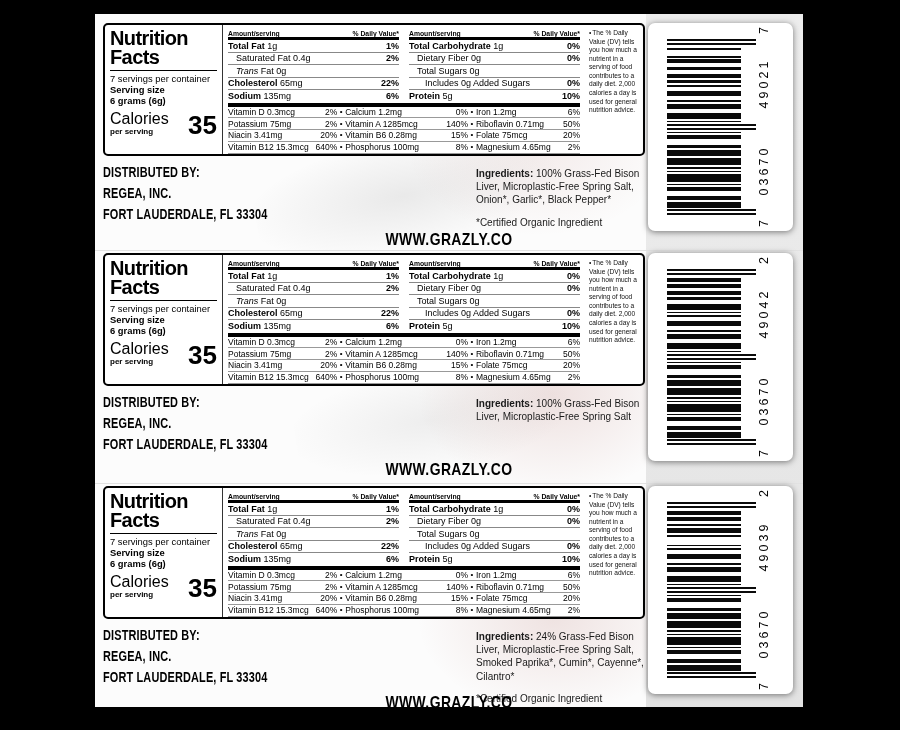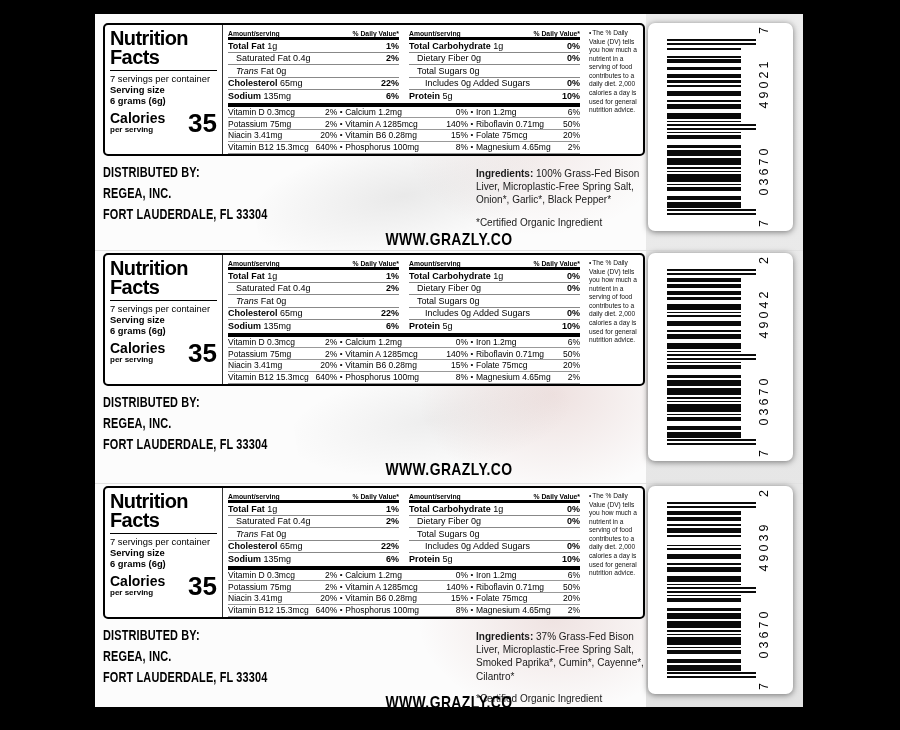--- a/index.html
+++ b/index.html
@@ -9,21 +9,21 @@
   .wm{position:absolute;pointer-events:none;}
   .sep{position:absolute;left:0;width:100%;height:1px;background:#e2e2e2;}
   .label-unit{position:absolute;left:0;width:688px;height:231px;}
   .nf-box{position:absolute;left:8px;top:0;width:542px;height:133px;border:2px solid #000;border-radius:5px;background:#fff;box-sizing:border-box;display:flex;overflow:hidden;}
   .nf-head{width:118px;flex:0 0 118px;border-right:1px solid #333;padding:4px 5px;box-sizing:border-box;}
   .t1{font-size:20px;font-weight:800;letter-spacing:-0.6px;line-height:0.95;}
   .nf-rule{border-top:1px solid #000;margin:3px 0 2px;}
   .nf-serv{font-size:9.4px;}
   .nf-ss{font-size:9.4px;font-weight:700;}
   .nf-cal{display:flex;justify-content:space-between;align-items:flex-end;margin-top:5px;}
-  .cal-l{font-size:14px;font-weight:700;line-height:1;}
+  .cal-l{font-size:16px;font-weight:400;line-height:1;}
   .cal-s{font-size:8px;font-weight:700;}
   .cal-v{font-size:26px;font-weight:800;line-height:0.85;text-align:right;}
   .nf-table{flex:1;padding:3px 5px 0;box-sizing:border-box;min-width:0;}
   .nf-grid{display:grid;grid-template-columns:1fr 1fr;column-gap:10px;}
   .colhead{display:flex;justify-content:space-between;font-size:6.8px;font-weight:700;height:9px;align-items:flex-end;}
   .headbar{height:3px;background:#000;}
   .nrow{display:flex;justify-content:space-between;align-items:center;height:11.5px;font-size:9px;border-bottom:1px solid #888;white-space:nowrap;overflow:hidden;}
   .nrow:last-child{border-bottom:none;}
   .nrow .dv{font-weight:700;}
   .ind1 .nm{padding-left:8px;}
@@ -438,20 +438,24 @@
             </div>
           </div>
       </div>
       <div class="nf-foot"><span class="fb">•</span><span>The % Daily Value (DV) tells you how much a nutrient in a serving of food contributes to a daily diet. 2,000 calories a day is used for general nutrition advice.</span></div>
     </div>
     <div class="dist">
       <div>DISTRIBUTED BY:</div>
       <div>REGEA, INC.</div>
       <div>FORT LAUDERDALE, FL 33304</div>
     </div>
+    <div class="ingr">
+      <p><span class="b">Ingredients:</span> <span>100% Grass-Fed Bison Liver, Microplastic-Free Spring Salt</span></p>
+      <p class="org"></p>
+    </div>
     <div class="site">WWW.GRAZLY.CO</div>
     <div class="bc-card">
       <div class="bc-rot">
         <div class="bc-bars">
             <div class="bar" style="left: 12px; width: 1.85px; height: 89px;"></div>
             <div class="bar" style="left: 15.71px; width: 1.85px; height: 89px;"></div>
             <div class="bar" style="left: 19.41px; width: 5.56px; height: 74px;"></div>
             <div class="bar" style="left: 26.82px; width: 3.71px; height: 74px;"></div>
             <div class="bar" style="left: 36.08px; width: 3.71px; height: 74px;"></div>
             <div class="bar" style="left: 41.64px; width: 1.85px; height: 74px;"></div>
@@ -649,21 +653,21 @@
           </div>
       </div>
       <div class="nf-foot"><span class="fb">•</span><span>The % Daily Value (DV) tells you how much a nutrient in a serving of food contributes to a daily diet. 2,000 calories a day is used for general nutrition advice.</span></div>
     </div>
     <div class="dist">
       <div>DISTRIBUTED BY:</div>
       <div>REGEA, INC.</div>
       <div>FORT LAUDERDALE, FL 33304</div>
     </div>
     <div class="ingr">
-      <p><span class="b">Ingredients:</span> <span>37% Grass-Fed Bison Liver, Microplastic-Free Spring Salt, Smoked Paprika*, Cumin*, Cayenne*, Cilantro*</span></p>
+      <p><span class="b">Ingredients:</span> <span>24% Grass-Fed Bison Liver, Microplastic-Free Spring Salt, Smoked Paprika*, Cumin*, Cayenne*, Cilantro*</span></p>
       <p class="org">*Certified Organic Ingredient</p>
     </div>
     <div class="site">WWW.GRAZLY.CO</div>
     <div class="bc-card">
       <div class="bc-rot">
         <div class="bc-bars">
             <div class="bar" style="left: 12px; width: 1.85px; height: 89px;"></div>
             <div class="bar" style="left: 15.71px; width: 1.85px; height: 89px;"></div>
             <div class="bar" style="left: 19.41px; width: 5.56px; height: 74px;"></div>
             <div class="bar" style="left: 26.82px; width: 3.71px; height: 74px;"></div>

